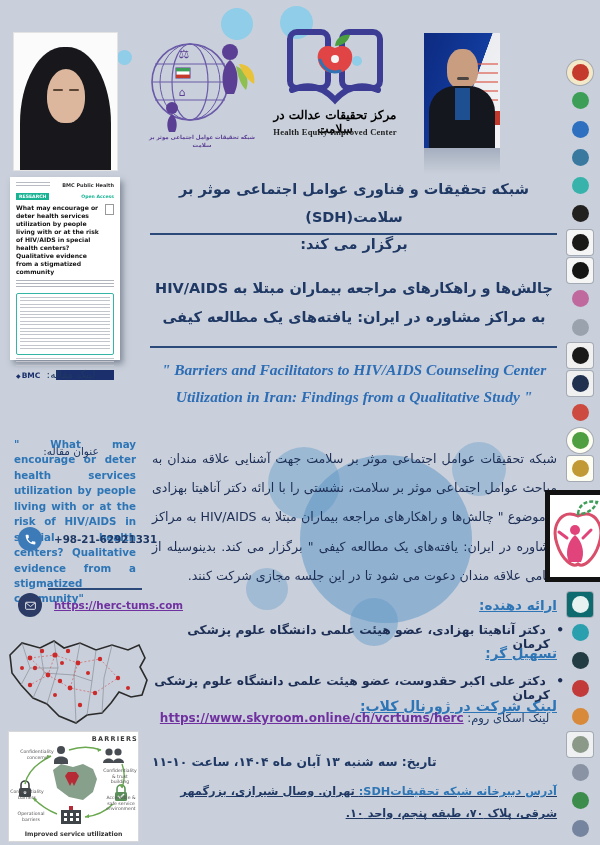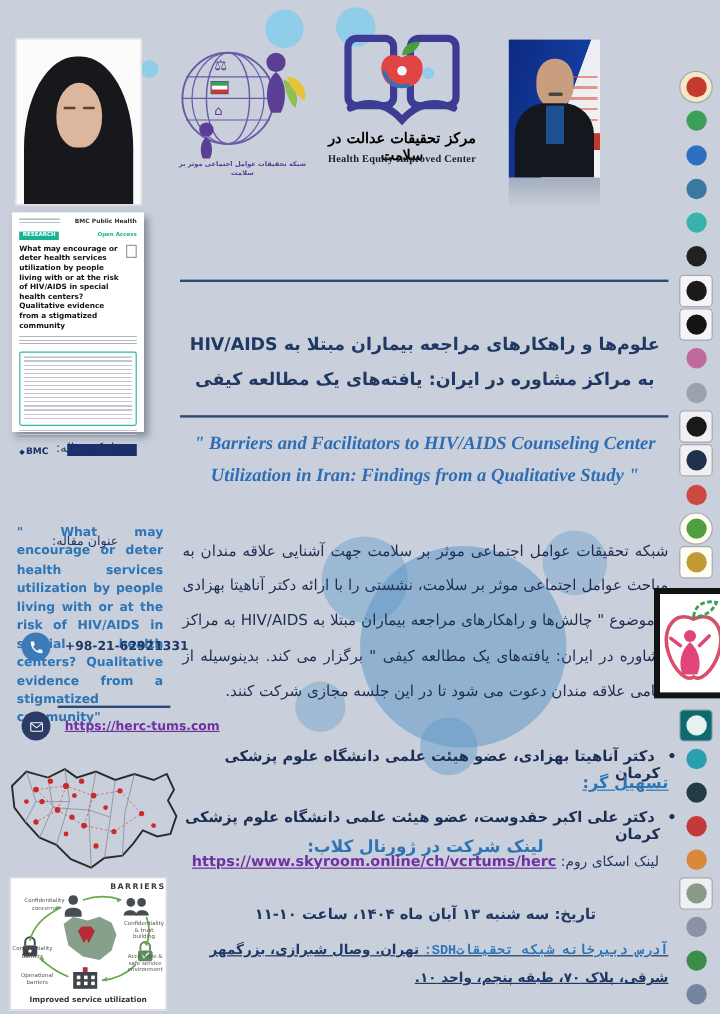--- a/index.html
+++ b/index.html
@@ -48,26 +48,26 @@
   #rule2{left:150px;top:346px;width:407px;}
   .jc-label{position:absolute;left:150px;top:247px;width:408px;text-align:center;font-weight:bold;font-size:13px;color:#1f3864;direction:rtl;}
   .title-fa{position:absolute;left:150px;top:274px;width:408px;text-align:center;font-weight:bold;font-size:14.5px;color:#1f3864;line-height:2;direction:rtl;}
   .title-en{position:absolute;left:150px;top:356px;width:408px;text-align:center;font-family:"Liberation Serif",serif;font-style:italic;font-weight:bold;font-size:15.5px;color:#2d6db5;line-height:1.75;}
   .body-par{position:absolute;left:152px;top:444px;width:405px;direction:rtl;text-align:justify;font-size:12.6px;line-height:2.32;color:#1d2e55;font-weight:500;}
   .sec-heading{position:absolute;left:152px;width:405px;color:#2e75b6;font-weight:bold;text-decoration:underline;font-size:13.5px;direction:rtl;text-align:right;}
   #presenter-heading{top:597px;} #facilitator-heading{top:645px;}
   .bullet{position:absolute;left:152px;width:398px;direction:rtl;text-align:right;font-size:12.3px;font-weight:bold;color:#1d2e55;padding-right:14px;}
   #presenter-bullet{top:623px;} #facilitator-bullet{top:674px;}
   .bullet .dot{position:absolute;right:0;top:0;}
-  #join-heading{position:absolute;left:152px;top:698px;width:405px;text-align:center;color:#2e75b6;font-weight:bold;font-size:14px;direction:rtl;}
+  #join-heading{position:absolute;left:152px;top:698px;width:405px;text-align:right;color:#2e75b6;font-weight:bold;text-decoration:underline;font-size:14px;direction:rtl;}
   .skyroom-line{position:absolute;left:152px;top:711px;width:405px;text-align:center;direction:rtl;font-size:11.5px;color:#1f3864;}
   .skyroom-line a{color:#7030a0;font-weight:bold;text-decoration:underline;direction:ltr;unicode-bidi:embed;font-size:12px;}
-  .date-line{position:absolute;left:152px;top:755px;width:405px;direction:rtl;text-align:center;font-size:12.3px;font-weight:bold;color:#1f3864;}
+  .date-line{position:absolute;left:152px;top:755px;width:405px;direction:rtl;text-align:left;font-size:12.3px;font-weight:bold;color:#1f3864;}
   .address-line{position:absolute;left:152px;top:781px;width:405px;direction:rtl;text-align:right;font-size:11.3px;font-weight:bold;color:#1f3864;text-decoration:underline;line-height:1.95;}
-  .address-line .addr-label{color:#2e75b6;font-family:Liberation Mono, monospace;}
+  .address-line .addr-label{color:#2e75b6;}
 
   
   .paper{position:absolute;left:10px;top:177px;width:110px;height:183px;background:#fff;box-shadow:3px 4px 6px rgba(60,70,90,.5);padding:5px 6px;box-sizing:border-box;}
   .p-row1{display:flex;justify-content:space-between;align-items:flex-start;}
   .p-meta{width:34px;height:6px;background:repeating-linear-gradient(#b8bcc2 0 1px,transparent 1px 3px);}
   .p-journal{font-size:5px;font-weight:bold;color:#333;}
   .p-row2{display:flex;justify-content:space-between;margin-top:5px;align-items:center;}
   .p-section{font-size:4.6px;font-weight:bold;color:#fff;background:#19b394;padding:1px 3px;}
   .p-badge{font-size:4.6px;font-weight:bold;color:#19b394;}
   .p-title{font-size:6.1px;font-weight:bold;color:#121212;line-height:1.32;margin-top:4px;width:88px;}
@@ -179,26 +179,31 @@
     <div class="shirt"></div>
   </div>
   <div class="photo-man-reflection"></div>
 
   <div class="blob" id="blob2"></div>
   <div class="blob" id="blob3"></div>
   <div class="blob" id="blob1"></div>
   <div class="blob" id="blob4"></div>
   <div class="blob" id="blob5"></div>
 
+  <div class="org-heading">
+    <div>شبکه تحقیقات و فناوری عوامل اجتماعی موثر بر سلامت(SDH)</div>
+    <div>برگزار می کند:</div>
+  </div>
   <div class="rule" id="rule1"></div>
-  <div class="title-fa">علوم‌ها و راهکارهای مراجعه بیماران مبتلا به HIV/AIDS به مراکز مشاوره در ایران: یافته‌های یک مطالعه کیفی</div>
+  <div class="title-fa">چالش‌ها و راهکارهای مراجعه بیماران مبتلا به HIV/AIDS به مراکز مشاوره در ایران: یافته‌های یک مطالعه کیفی</div>
   <div class="rule" id="rule2"></div>
   <div class="title-en">" Barriers and Facilitators to HIV/AIDS Counseling Center Utilization in Iran: Findings from a Qualitative Study "</div>
   <div class="body-par">شبکه تحقیقات عوامل اجتماعی موثر بر سلامت جهت آشنایی علاقه مندان به مباحث عوامل اجتماعی موثر بر سلامت، نشستی را با ارائه  دکتر آناهیتا بهزادی با موضوع " چالش‌ها و راهکارهای مراجعه بیماران مبتلا به HIV/AIDS به مراکز مشاوره در ایران: یافته‌های یک مطالعه کیفی " برگزار می کند. بدینوسیله از تمامی علاقه مندان دعوت می شود تا در این جلسه مجازی شرکت کنند.</div>
 
+  <div class="sec-heading" id="presenter-heading">ارائه دهنده:</div>
   <div class="bullet" id="presenter-bullet"><span class="dot">•</span>&nbsp;<span>دکتر آناهیتا بهزادی، عضو هیئت علمی دانشگاه علوم پزشکی کرمان</span></div>
 
   <div class="sec-heading" id="facilitator-heading">تسهیل گر:</div>
   <div class="bullet" id="facilitator-bullet"><span class="dot">•</span>&nbsp;<span>دکتر علی اکبر حقدوست، عضو هیئت علمی دانشگاه علوم پزشکی کرمان</span></div>
 
   <div id="join-heading">لینک شرکت در ژورنال کلاب:</div>
   <div class="skyroom-line">
     <span>لینک اسکای روم:</span>
     <a href="#" title="https://www.skyroom.online/ch/vcrtums/herc">https://www.skyroom.online/ch/vcrtums/herc</a>
   </div>

